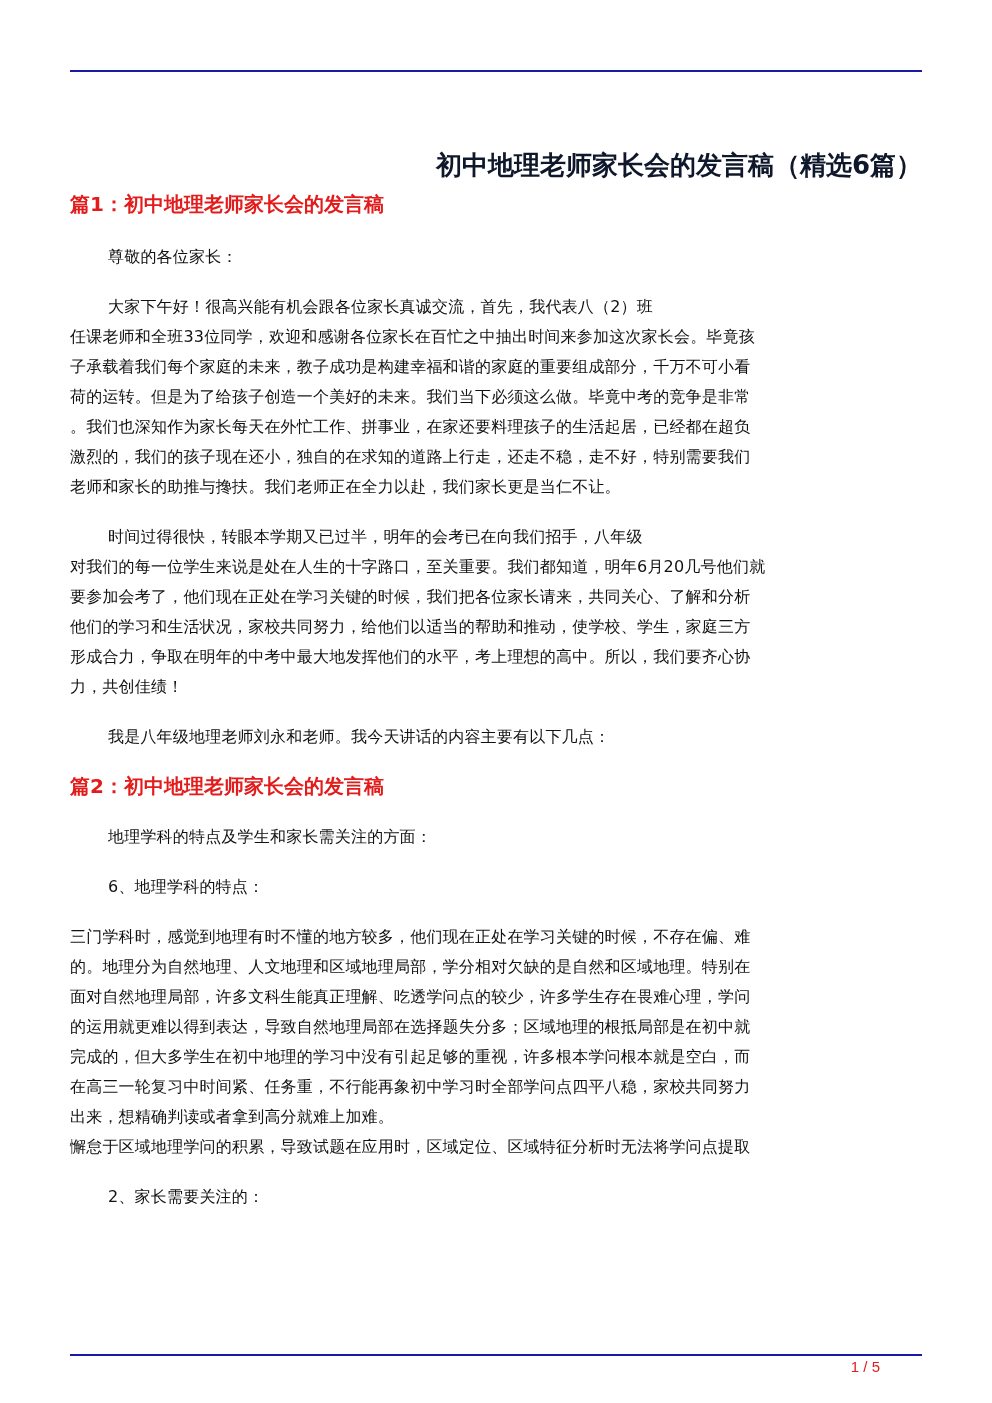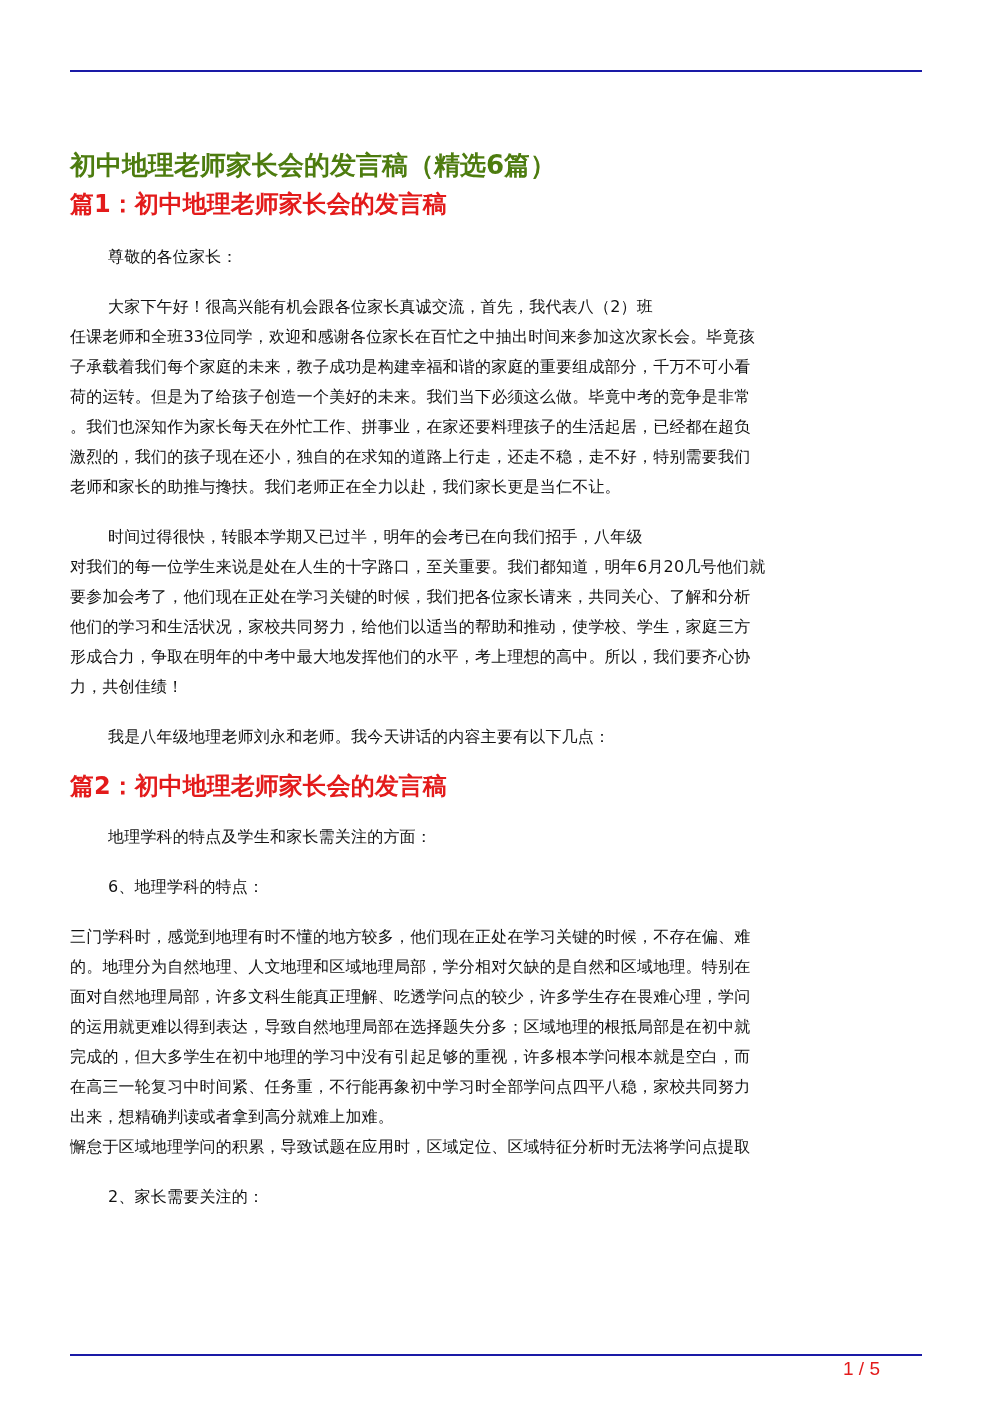--- a/index.html
+++ b/index.html
@@ -6,29 +6,29 @@
     body {
       width: 992px; height: 1403px; position: relative; overflow: hidden;
       font-family: "DejaVu Sans", "Liberation Sans", sans-serif;
       color: #111111;
     }
     .rule { position: absolute; left: 70px; width: 852px; height: 2px; background: #1a1aa6; }
     .rule.top { top: 70px; }
     .rule.bottom { top: 1354px; }
     .page-num {
       position: absolute; top: 1358px; left: 820px; width: 60px; text-align: right;
-      color: #e31b1b; font-size: 19px; font-family: "Liberation Sans", sans-serif;
+      color: #e31b1b; font-size: 15px; font-family: "Liberation Sans", sans-serif;
     }
     .title {
-      position: absolute; top: 130px; left: 70px; width: 852px; text-align: left;
-      font-size: 26px; line-height: 36px; color: #4d7c0f;
+      position: absolute; top: 130px; left: 70px; width: 852px; text-align: right;
+      font-size: 26px; line-height: 36px; color: #0f172a;
     }
     .content { position: absolute; top: 188px; left: 70px; width: 852px; }
     .heading {
-      color: #e31b1b; font-size: 24px; line-height: 32px; margin: 0;
+      color: #e31b1b; font-size: 20px; line-height: 32px; margin: 0;
     }
     .para {
       font-size: 16px; line-height: 30px; margin: 0; text-align: justify;
       text-align-last: left; letter-spacing: 0.2px;
     }
     .para .line { display: block; white-space: nowrap; }
     .para .line.indent { padding-left: 38px; }
   </style>
 </head>
 <body>

